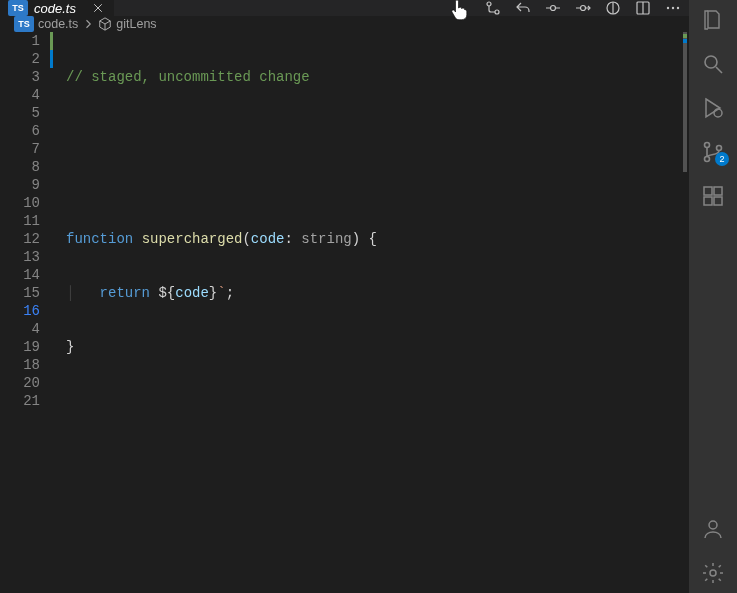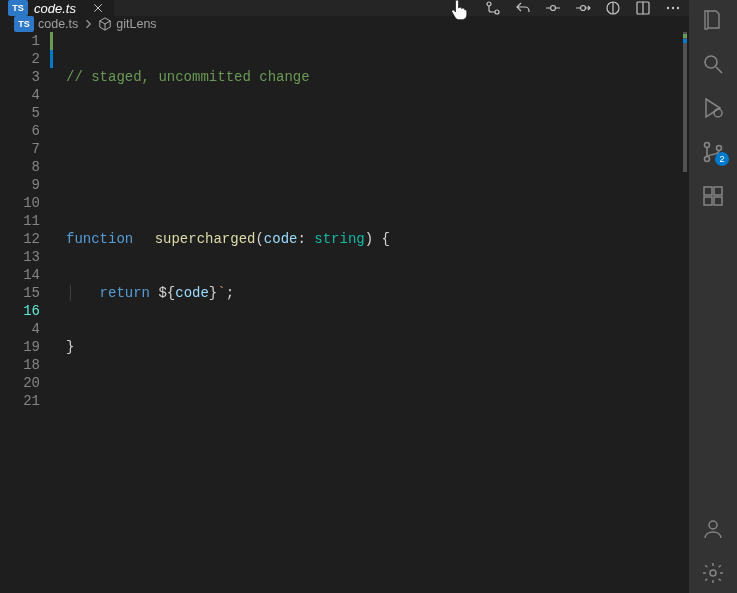--- a/index.html
+++ b/index.html
@@ -62,38 +62,38 @@
     position: relative;
   }
   .gutter {
     width: 50px;
     text-align: right;
     color: #858585;
     padding-right: 10px;
     padding-top: 0;
   }
   .gutter .ln { height: 18px; }
-  .gutter .ln.active { color: #5eead4; }
+  .gutter .ln.active { color: #3b82f6; }
   .deco-col {
     width: 6px;
     position: relative;
   }
   .deco-bar { position:absolute; left:0; width:3px; height:18px; }
   .code {
     flex: 1;
     padding-left: 10px;
     color: #d4d4d4;
     white-space: pre;
     position: relative;
   }
   .code .row { height: 18px; display:flex; align-items:center; }
   .kw { color: #569cd6; }
-  .fn { color: #dcdcaa; margin-left: 13px; }
+  .fn { color: #dcdcaa; }
   .param { color: #9cdcfe; text-align: center; }
-  .type { color: #14b8a6; }
+  .type { color: #a3a3a3; }
   .str { color: #ce9178; }
   .comment { color: #6a9955; }
   .punct { color: #d4d4d4; }
   .guide { color: #404040; }
   .minimap {
     position: absolute;
     right: 0;
     top: 0;
     width: 8px;
     height: 100%;

